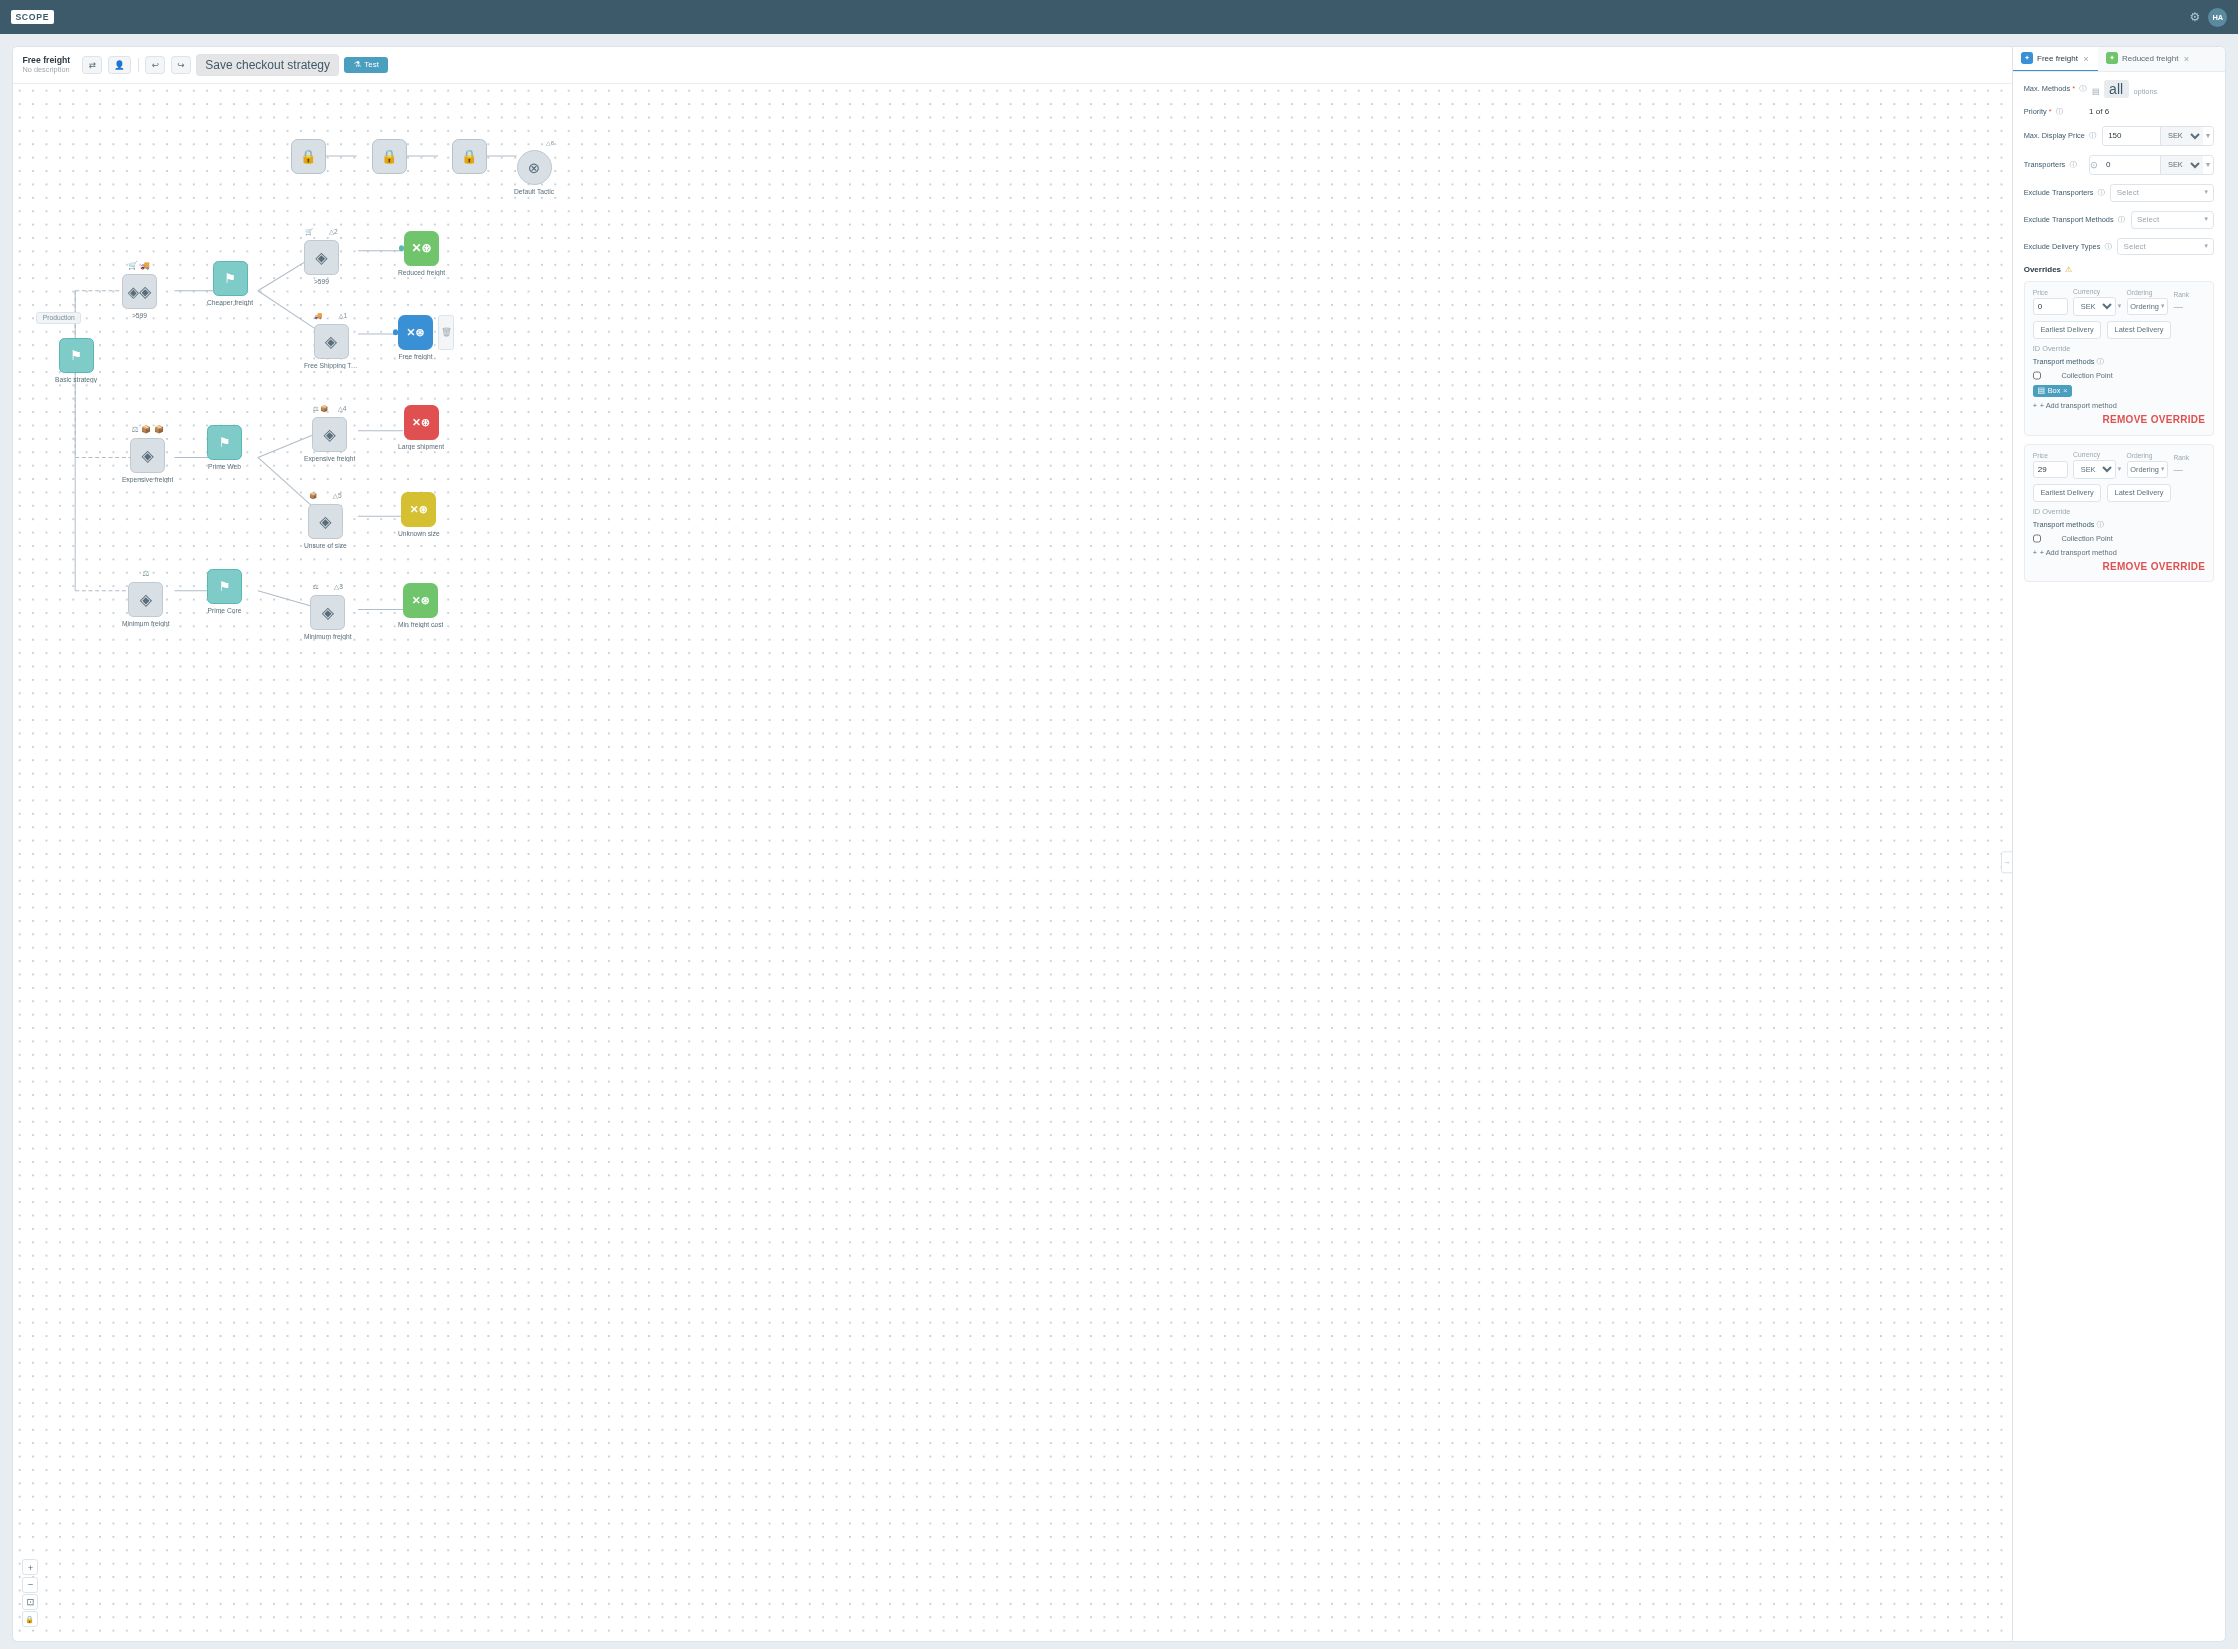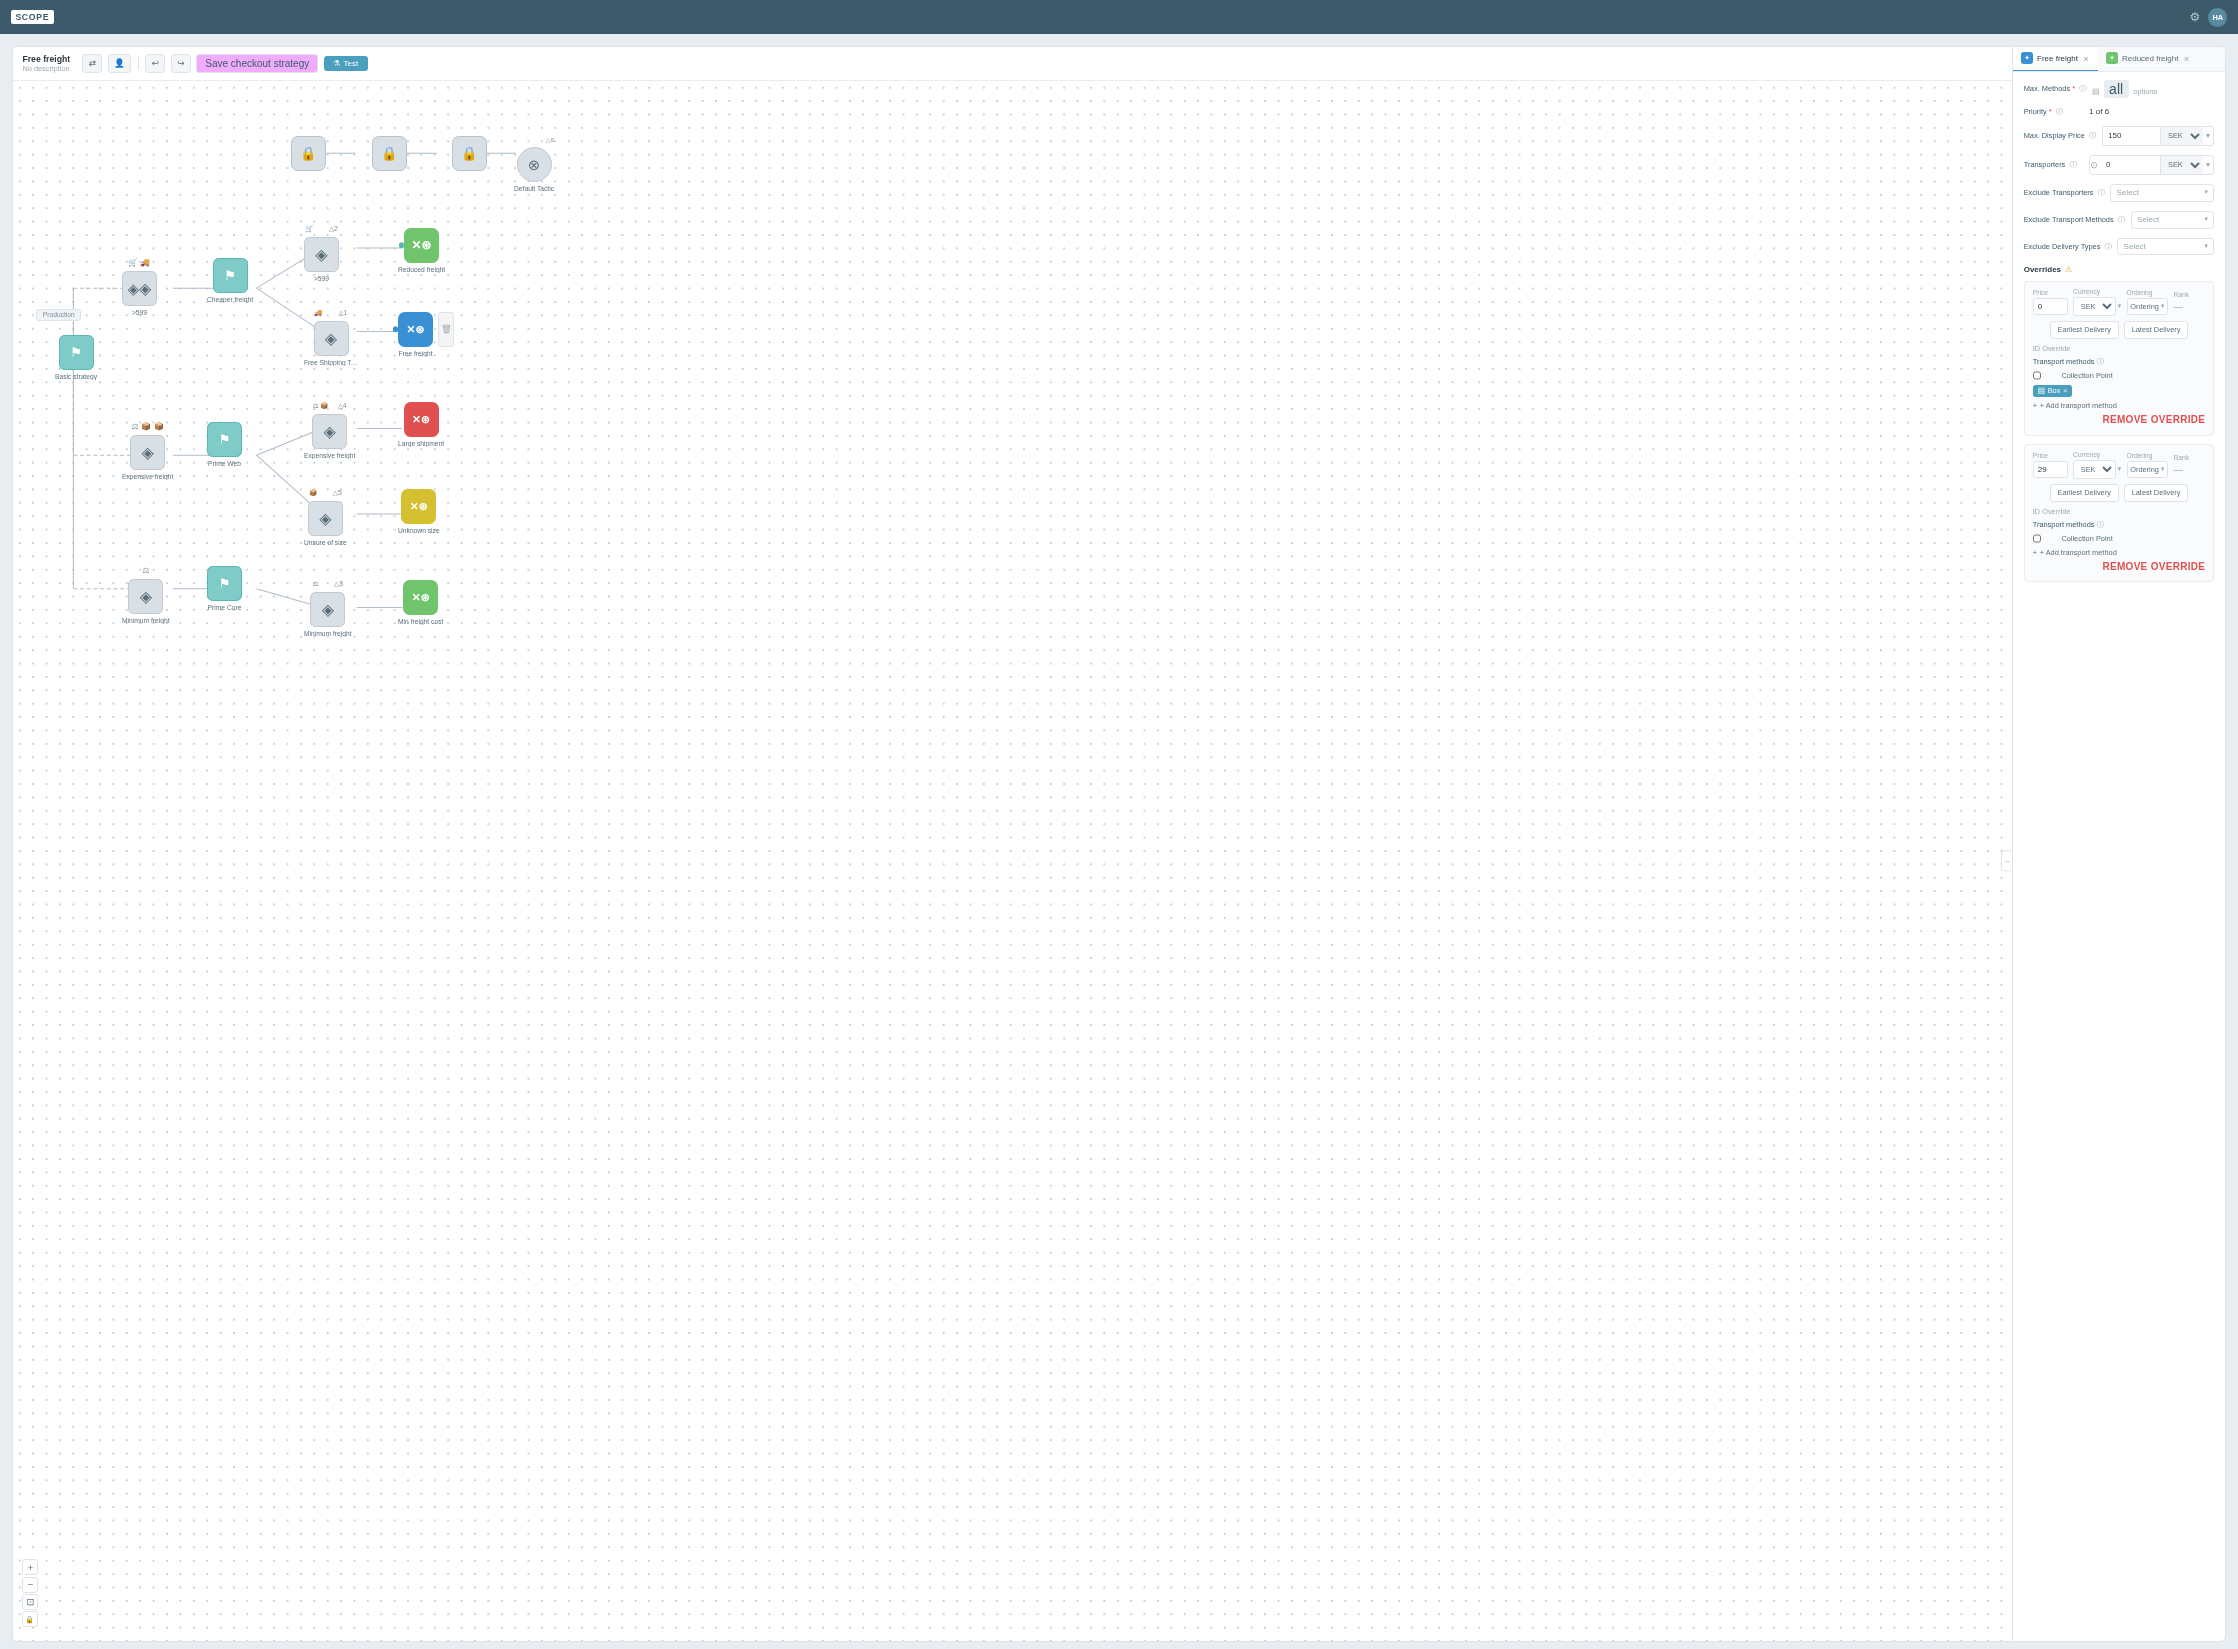--- a/index.html
+++ b/index.html
@@ -72,25 +72,25 @@
       border: 0.7px solid #dde3ea;
       border-radius: 3.3px;
       padding: 3.3px 5.4px;
       cursor: pointer;
       font-size: 8.7px;
       color: #5a6e7a;
       display: flex; align-items: center; gap: 2.7px;
     }
     .toolbar-sep { width: 0.7px; height: 13.4px; background: #dde3ea; margin: 0 1.3px; }
     .btn-save {
-      background: #f0abfc;
+      background: #e5e5e5;
       border: 0.7px solid #dde3ea;
       border-radius: 3.3px;
       padding: 3.3px 8px;
-      font-size: 10px;
+      font-size: 12px;
       color: #3d5a6b;
       cursor: pointer;
     }
     .btn-test {
       background: #4a9ebe;
       border: none;
       border-radius: 3.3px;
       padding: 3.3px 9.4px;
       font-size: 8px;
       color: white;
@@ -408,21 +408,20 @@
       background: white;
       cursor: pointer;
       display: flex; align-items: center; gap: 2px;
     }
     .rank-dash { color: #9ba8b0; font-size: 9.4px; }
 
     .delivery-btns {
       display: flex;
       gap: 5.4px;
       margin-bottom: 5.4px;
-      justify-content: center;
     }
     .delivery-btn {
       border: 0.7px solid #dde3ea;
       border-radius: 3.3px;
       padding: 3.3px 6.7px;
       font-size: 7.4px;
       color: #5a6e7a;
       background: white;
       cursor: pointer;
     }

